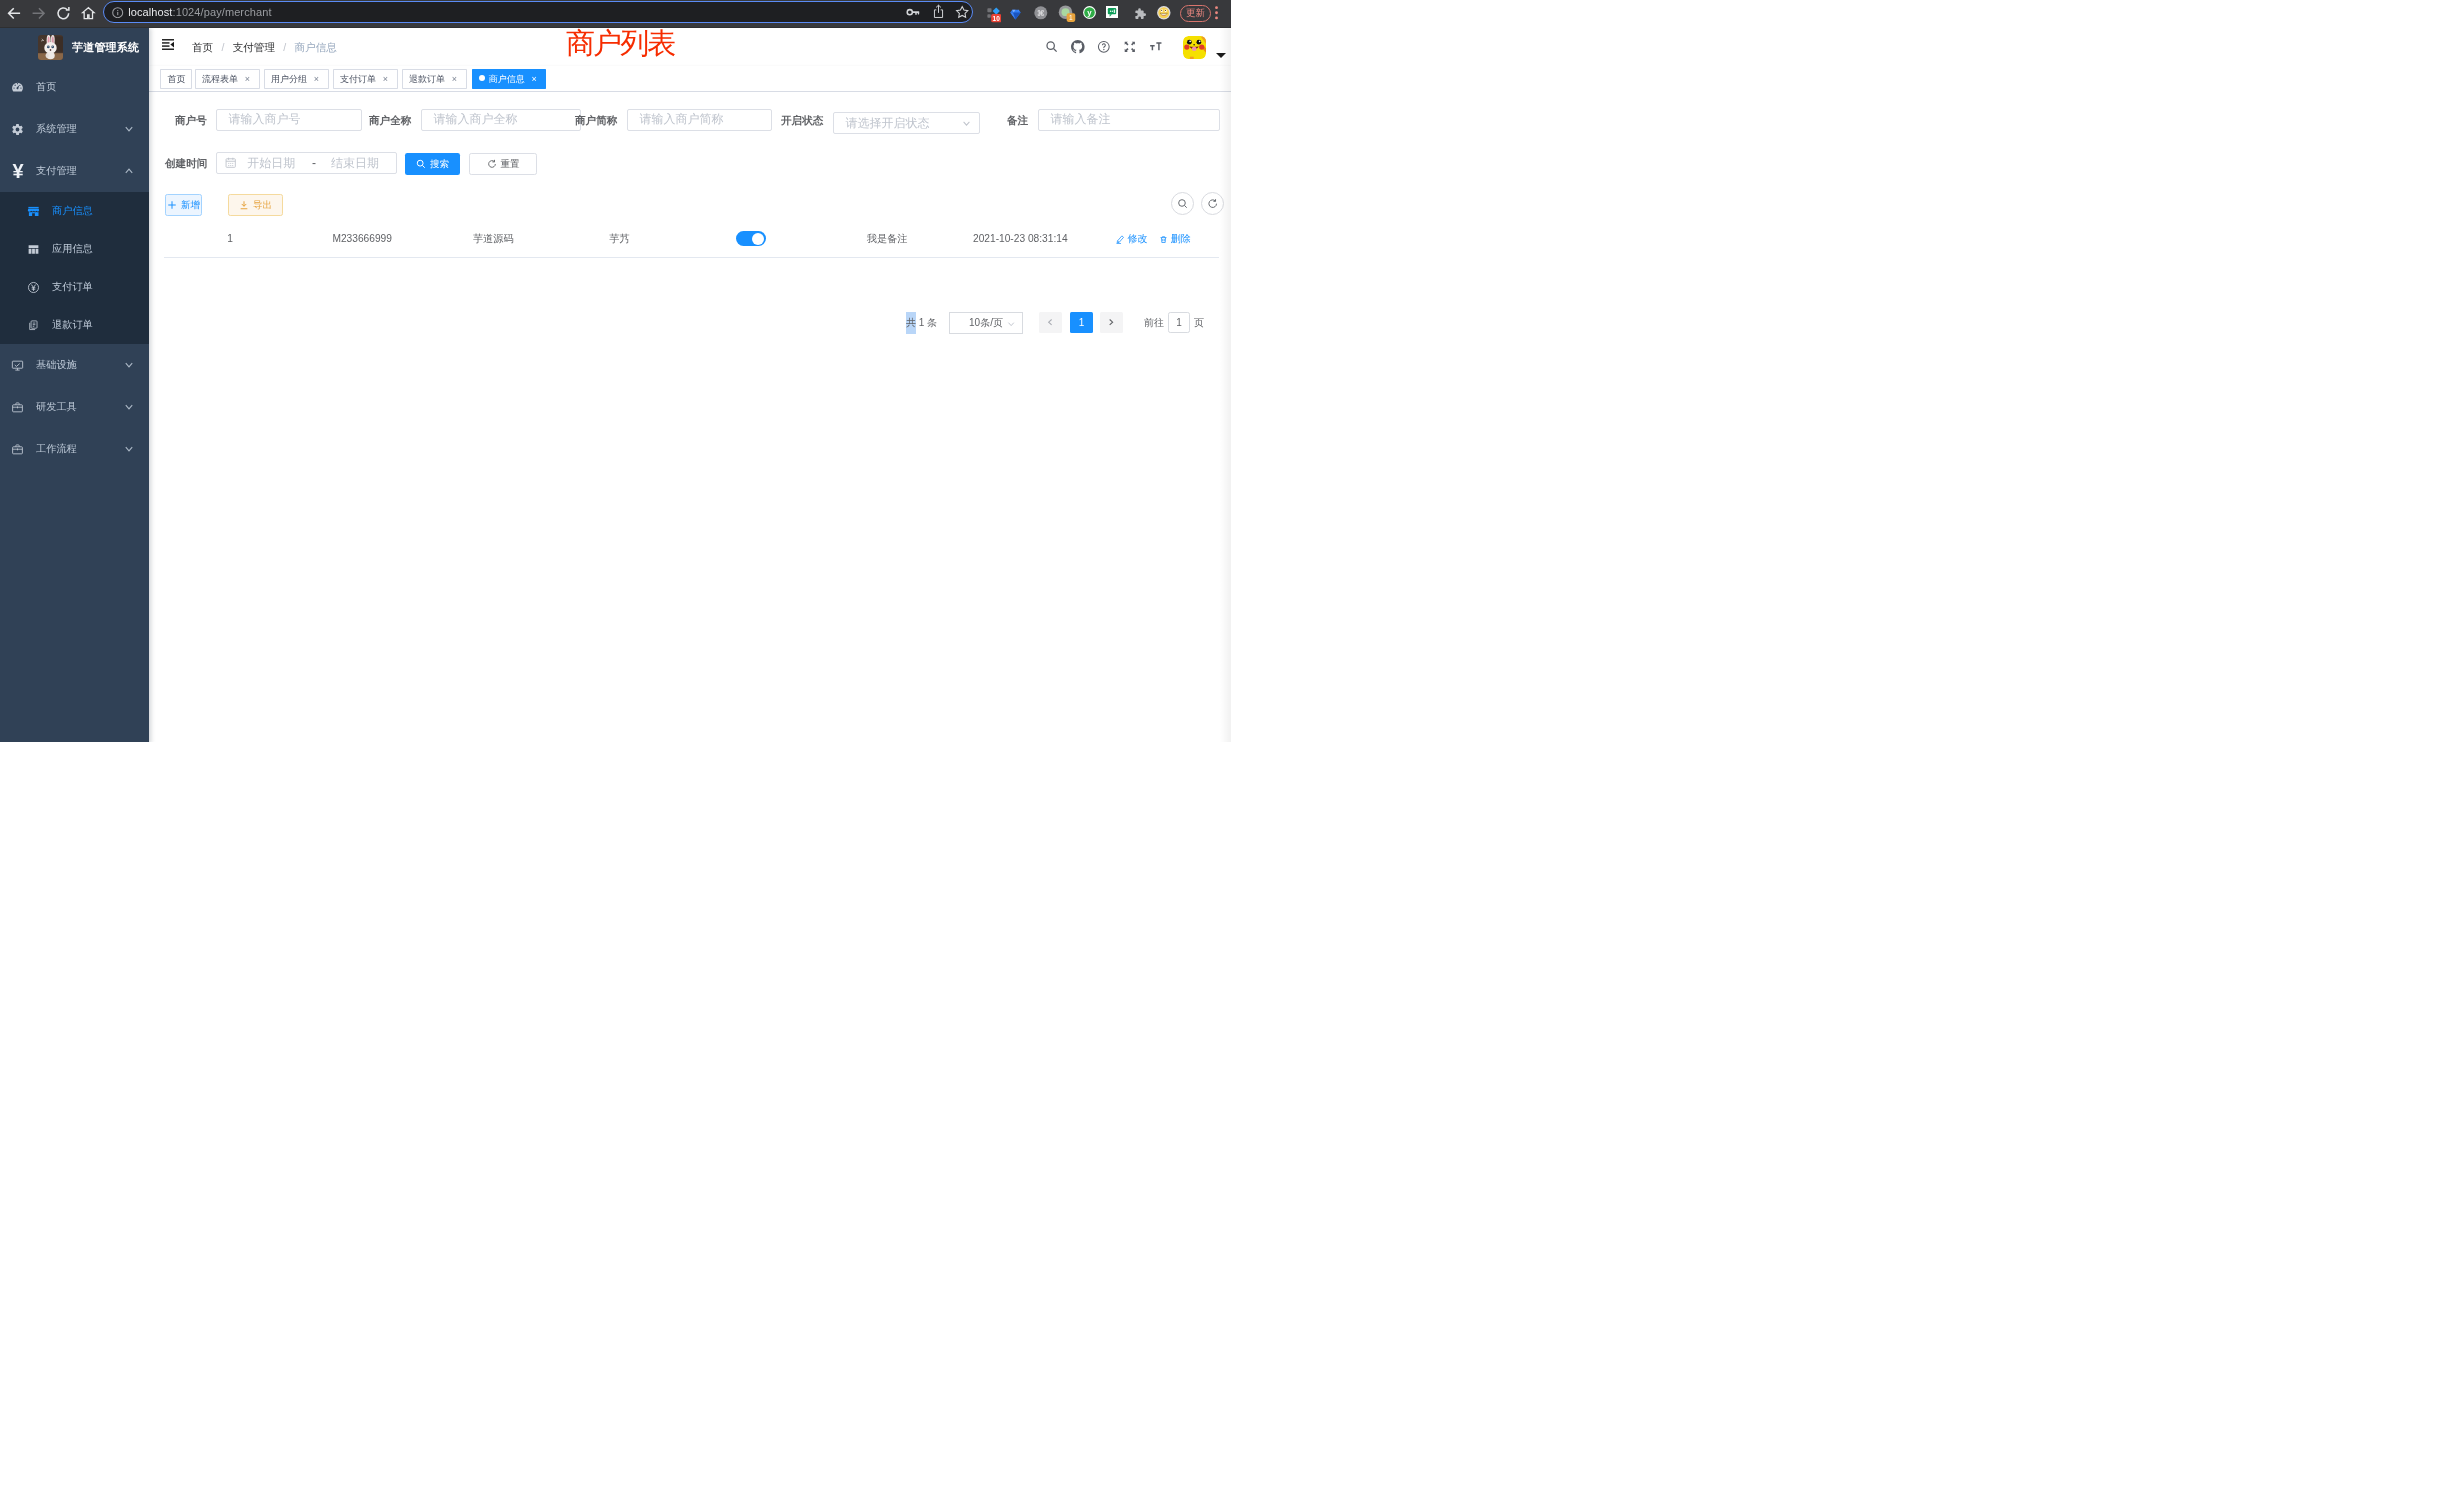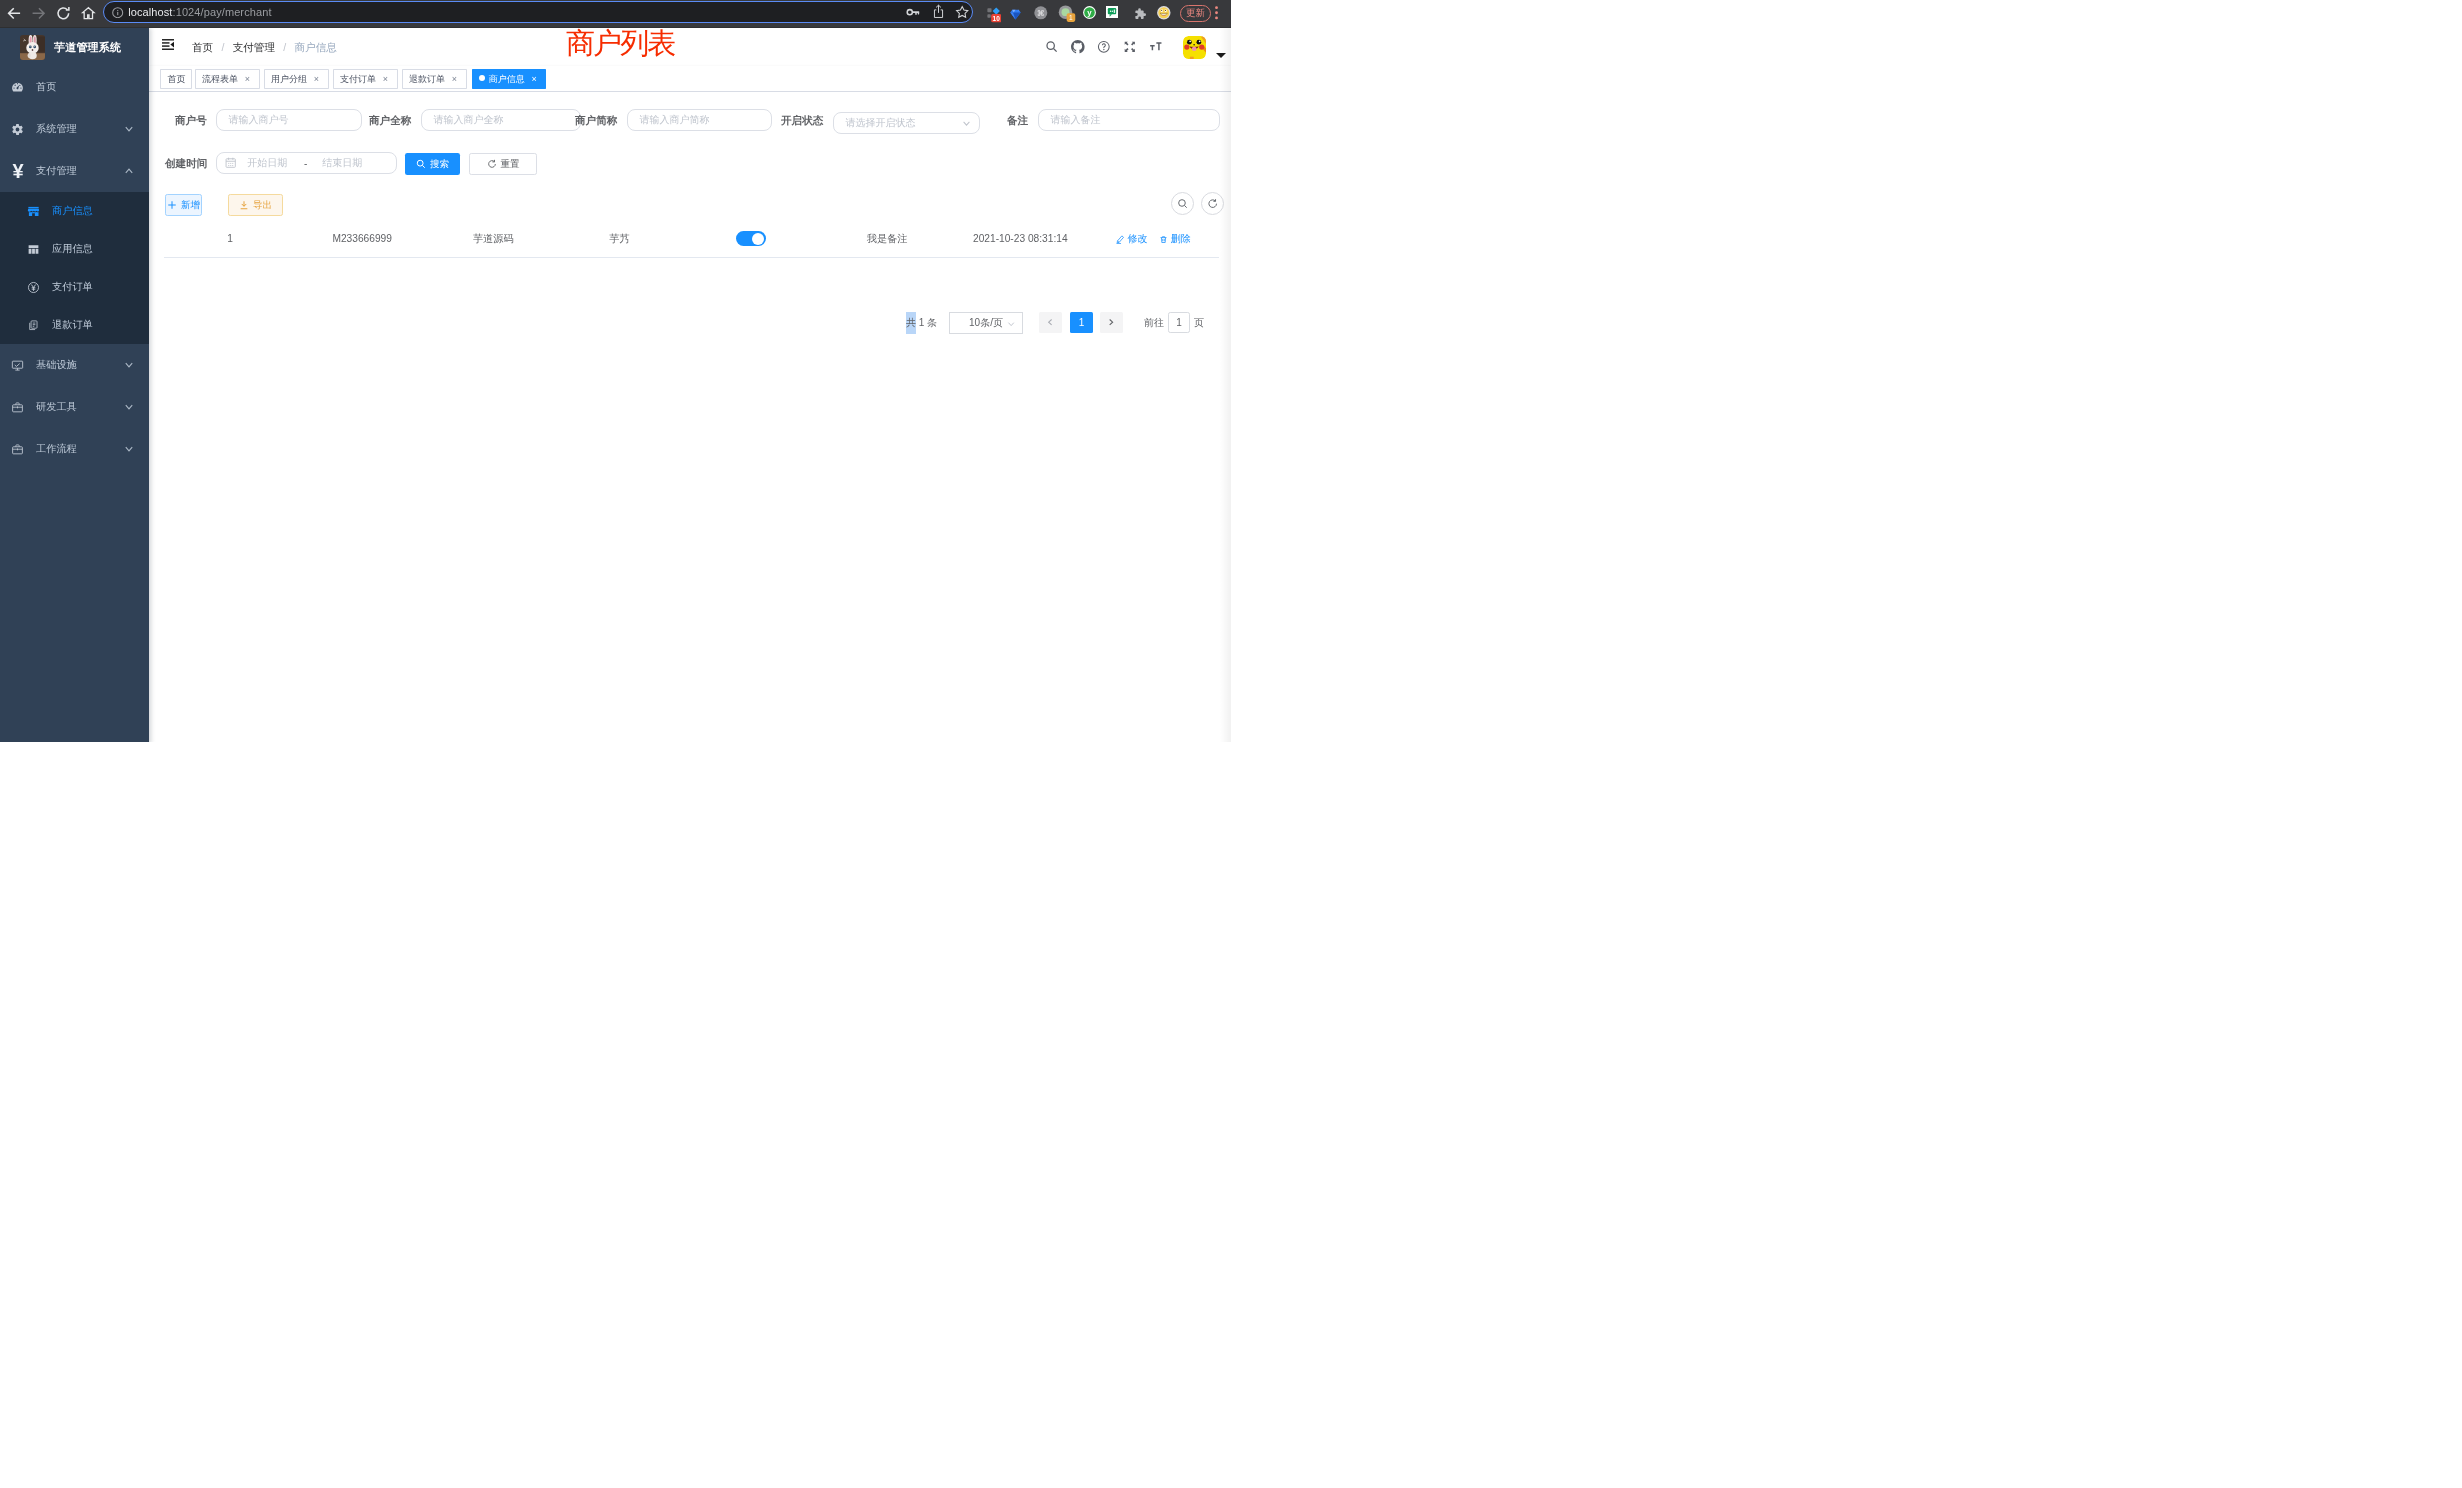--- a/index.html
+++ b/index.html
@@ -13,21 +13,21 @@
 .navbtn { position:absolute; top:5.3px; width:16.7px; height:16.7px; }
 .omnibox { position:absolute; left:103px; top:1.1px; width:870px; height:22.4px; border-radius:11.4px; background:#1e1f22; border:1.5px solid #5a8bf5; display:flex; align-items:center; }
 .urltxt { font-size:11px; color:#e9eaed; margin-left:4.5px; white-space:nowrap; letter-spacing:0.1px; }
 .urltxt .dim { color:#9b9da1; }
 .extarea { position:absolute; top:0; height:28px; }
 .updbtn { position:absolute; left:1180px; top:5.3px; width:31px; height:16.7px; border:1.1px solid #d9756d; border-radius:9px; color:#ec8880; font-size:9.5px; display:flex; align-items:center; justify-content:center; }
 .menudots { position:absolute; left:1215px; top:6px; }
 
 
 .sidebar { position:absolute; left:0; top:28px; width:149px; height:716px; background:#304156; z-index:20; box-shadow:1.5px 0 4.5px rgba(0,21,41,.18); }
-.logo { height:38px; display:flex; align-items:center; padding-left:20px; }
+.logo { height:38px; display:flex; align-items:center; padding-left:38px; }
 .logo .avatar { width:25px; height:25px; border-radius:3px; overflow:hidden; }
 .logo .title { color:#fff; font-weight:600; font-size:11px; margin-left:9px; letter-spacing:0.2px; }
 .menu-item { height:42px; display:flex; align-items:center; position:relative; color:#bfcbd9; font-size:10.2px; }
 .menu-item .mi { position:absolute; left:11.4px; width:13px; height:13px; }
 .menu-item .mt { position:absolute; left:36px; }
 .menu-item .chev { position:absolute; left:124px; width:10px; height:10px; }
 .submenu { background:#1f2d3d; }
 .sub-item { height:38px; display:flex; align-items:center; position:relative; color:#bfcbd9; font-size:10.2px; }
 .sub-item .mi { position:absolute; left:27px; width:13px; height:13px; }
 .sub-item .mt { position:absolute; left:52px; }
@@ -48,21 +48,21 @@
 .tag { position:absolute; top:3px; height:20px; line-height:18px; border:0.8px solid #d8dce5; background:#fff; color:#495060; font-size:9px; padding:0 6px; border-radius:0.8px; white-space:nowrap; }
 .tag .x { display:inline-block; width:10.6px; text-align:center; font-size:9px; color:#7d8594; margin-left:1.5px; }
 .tag.active { background:#1890ff; color:#fff; border-color:#1890ff; }
 .tag.active .x { color:#fff; }
 .tag .dot { display:inline-block; width:6px; height:6px; border-radius:50%; background:#fff; margin-right:3.8px; position:relative; top:-0.8px; }
 
 .content { position:absolute; left:0; top:64px; right:0; bottom:0; background:#fff; }
 
 
 .flabel { position:absolute; font-size:10.6px; font-weight:700; color:#606266; height:22px; line-height:22px; }
-.finput { position:absolute; height:22px; border:0.8px solid #dcdfe6; border-radius:8px; background:#fff; font-size:10px; color:#606266; display:flex; align-items:center; }
+.finput { position:absolute; height:22px; border:0.8px solid #dcdfe6; border-radius:2px; background:#fff; font-size:12px; color:#606266; display:flex; align-items:center; }
 .finput .ph { color:#bfc4cd; margin-left:11.4px; }
 .fselect .chv { position:absolute; right:7.6px; top:6px; width:9px; height:9px; }
 .btn { position:absolute; height:22px; border-radius:2.3px; font-size:9.5px; display:flex; align-items:center; justify-content:center; gap:3.8px; }
 .btn-search { background:#1890ff; color:#fff; }
 .btn-reset { background:#fff; border:0.8px solid #dcdfe6; color:#606266; }
 .btn-add { background:#ecf5ff; border:0.8px solid #a3d3ff; color:#1890ff; }
 .btn-exp { background:#fdf6ec; border:0.8px solid #f5da9d; color:#e6a23c; }
 .circbtn { position:absolute; width:23px; height:23px; border-radius:50%; border:0.8px solid #d9dbe0; background:#fff; display:flex; align-items:center; justify-content:center; }
 
 

